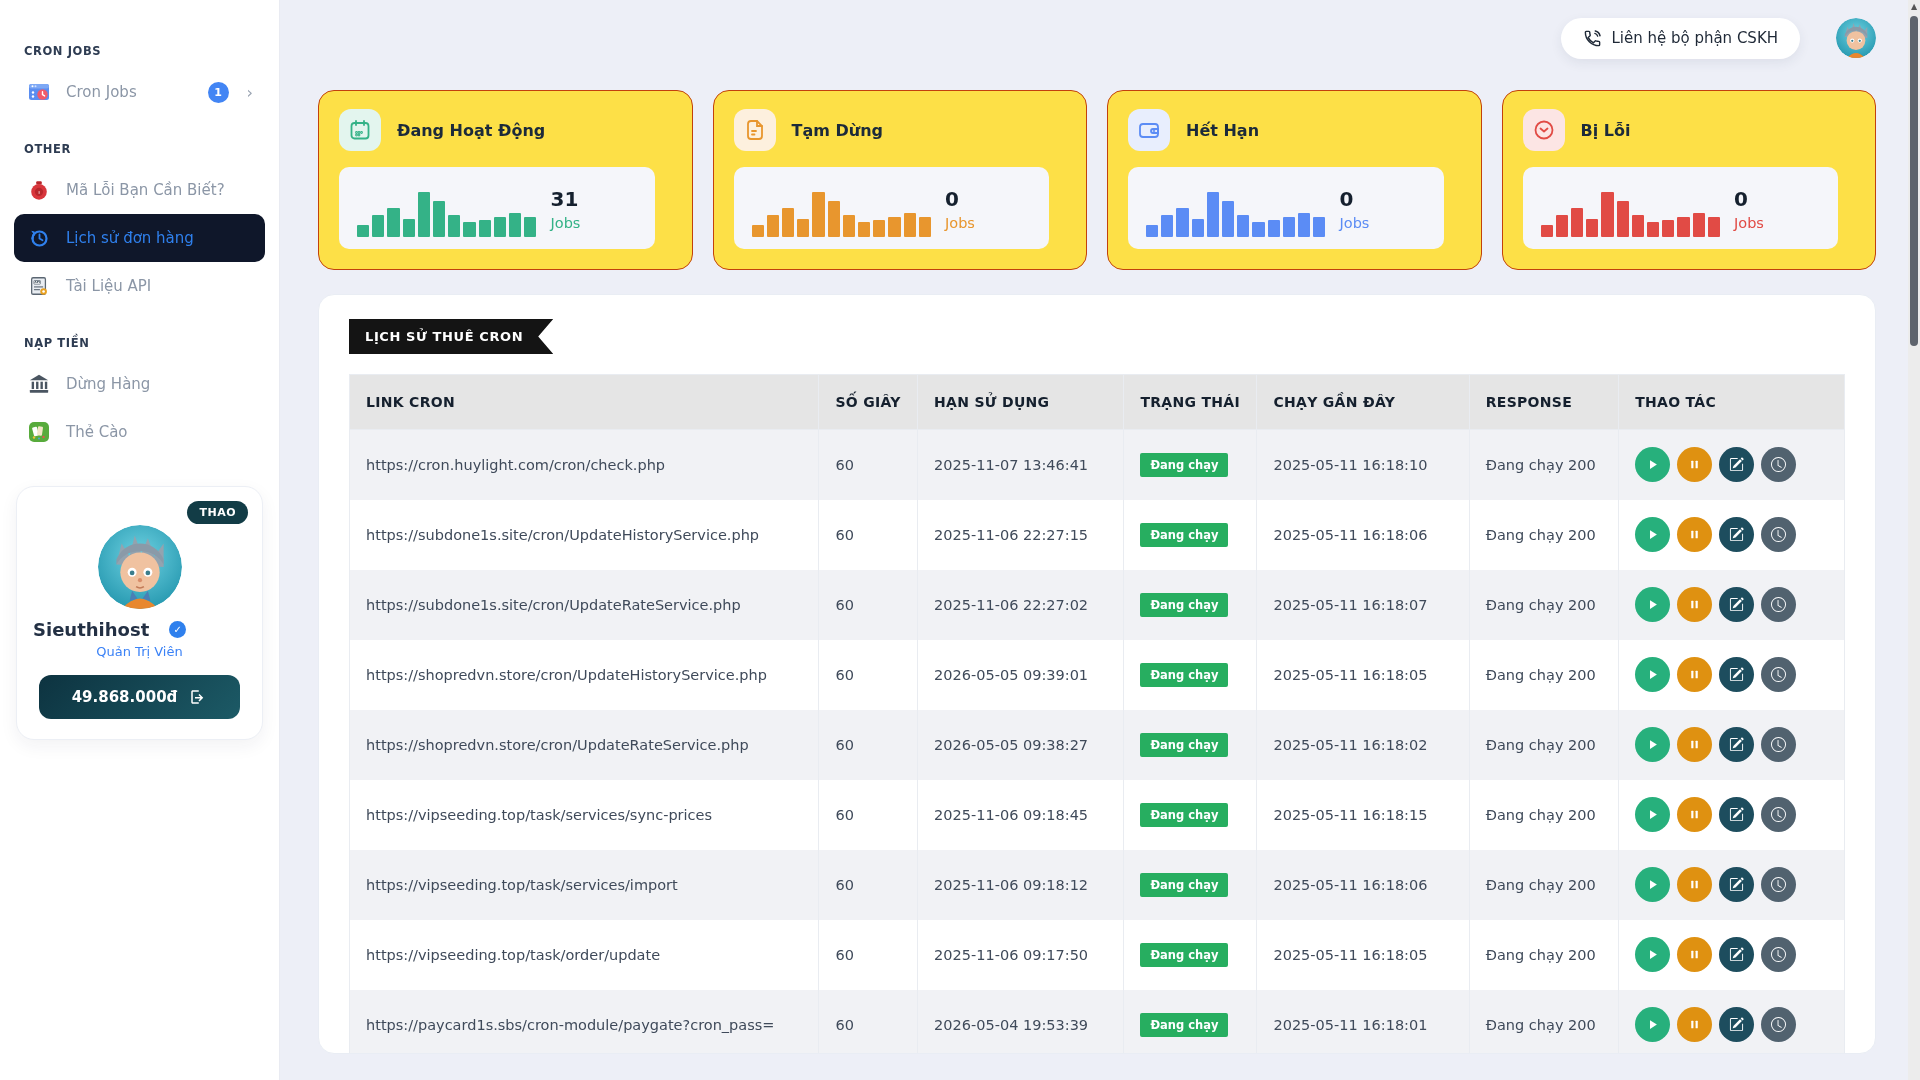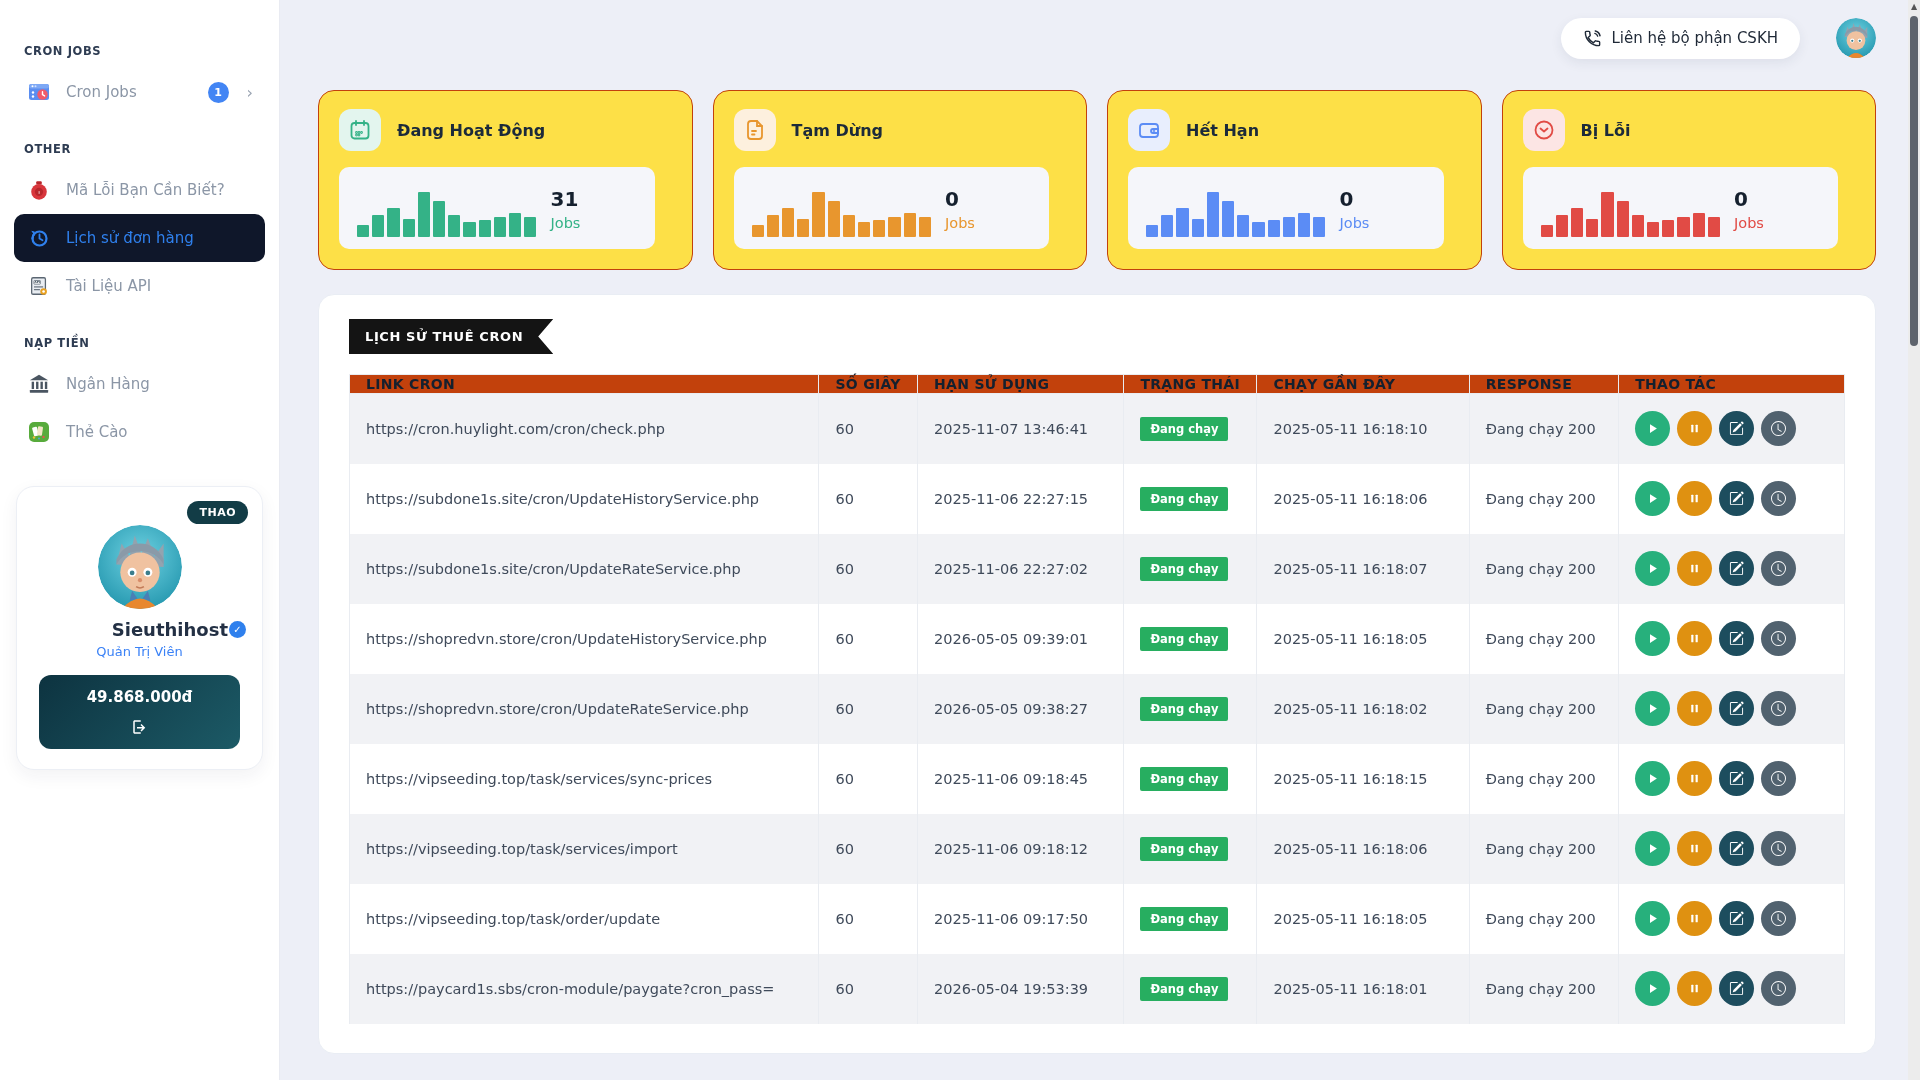--- a/index.html
+++ b/index.html
@@ -21,25 +21,25 @@
   .side-item { display:flex; align-items:center; gap:14px; padding:11px 12px; border-radius:10px; color:#8b96a6; font-size:15px; cursor:pointer; }
   .side-item .label { flex:1; }
   .side-item.active { background:#0f172a; color:#2f80ed; font-weight:500; }
   .side-icon { width:26px; height:26px; display:flex; align-items:center; justify-content:center; flex:none; }
   .count-badge { background:#4285f4; color:#fff; width:21px; height:21px; border-radius:50%; font-size:11px; display:flex; align-items:center; justify-content:center; font-weight:600; }
   .chev { color:#9aa4b2; font-size:16px; margin-left:4px; }
 
   .profile-card { margin:30px 2px 0 2px; background:#fff; border:1px solid #eceff5; border-radius:18px; box-shadow:0 6px 18px rgba(30,42,70,.06); padding:16px 16px 20px 16px; position:relative; text-align:center; }
   .admin-badge { position:absolute; top:14px; right:14px; background:#123c46; color:#fff; font-size:11px; font-weight:700; padding:5px 12px; border-radius:13px; letter-spacing:0.5px; }
   .profile-avatar { width:84px; height:84px; border-radius:50%; margin:22px auto 10px auto; overflow:hidden; }
-  .profile-name-row { display:flex; align-items:center; justify-content:flex-end; gap:1px; }
+  .profile-name-row { display:flex; align-items:center; justify-content:flex-start; gap:20px; }
   .profile-name { font-size:18px; font-weight:600; color:#233044; }
   .verified { width:17px; height:17px; border-radius:50%; background:#2f80ed; color:#fff; font-size:10px; display:flex; align-items:center; justify-content:center; }
   .profile-role { font-size:13px; color:#3b82f6; margin-top:4px; }
-  .balance-btn { margin-top:16px; width:calc(100% - 12px); margin-left:6px; background:linear-gradient(135deg,#0d3340,#1c5a66); color:#fff; border:none; border-radius:12px; padding:13px 10px; font-size:15px; font-weight:600; display:flex; align-items:center; justify-content:center; gap:12px; cursor:pointer; font-family:inherit;flex-direction:column; }
+  .balance-btn { margin-top:16px; width:calc(100% - 12px); margin-left:6px; background:linear-gradient(135deg,#0d3340,#1c5a66); color:#fff; border:none; border-radius:12px; padding:13px 10px; font-size:15px; font-weight:600; display:flex; align-items:center; justify-content:center; gap:12px; cursor:pointer; font-family:inherit; }
 
   
   .main { flex:1; height:1080px; position:relative; padding:0 44px 0 38px; overflow:hidden; }
   .topbar { height:76px; display:flex; align-items:center; justify-content:flex-end; gap:36px; }
   .support-btn { background:#fff; border:none; border-radius:22px; box-shadow:0 4px 12px rgba(40,50,80,.08); padding:11px 22px; display:flex; align-items:center; gap:9px; font-size:15px; color:#1f2937; cursor:pointer; font-family:inherit; }
   .topbar-avatar { width:40px; height:40px; border-radius:50%; overflow:hidden; cursor:pointer; }
 
   .stats-row { display:flex; gap:20px; margin-top:14px; }
   .stat-card { flex:1; background:#fde047; border:1px solid #c2410c; border-radius:16px; padding:18px 37px 20px 20px; }
   .stat-head { display:flex; align-items:center; gap:16px; }
@@ -49,21 +49,21 @@
   .spark { flex:1; display:flex; align-items:flex-end; gap:3px; height:56px; }
   .spark div { flex:1; border-radius:1px; background:currentColor; }
   .stat-num-block { width:86px; }
   .stat-value { font-size:20px; font-weight:700; color:#15202e; }
   .stat-unit { font-size:14.5px; margin-top:4px; }
 
   
   .table-card { margin-top:24px; background:#fff; border:1px solid #e9edf4; border-radius:16px; padding:24px 30px 0 30px; height:760px; overflow:hidden; }
   .ribbon { display:inline-block; background:#141414; color:#fff; font-size:13px; font-weight:700; letter-spacing:0.6px; padding:10px 30px 10px 16px; clip-path:polygon(0 0,100% 0,calc(100% - 15px) 50%,100% 100%,0 100%); }
   table { width:100%; border-collapse:collapse; margin-top:20px; table-layout:fixed; }
-  th { text-align:left; font-size:14px; font-weight:700; color:#15202e; padding:1px 16px; border:1px solid #e9ecf1; background:#c2410c; letter-spacing:0.3px; }
+  th { text-align:left; font-size:14px; font-weight:700; color:#15202e; padding:19px 16px; border:1px solid #e9ecf1; background:#e5e5e5; letter-spacing:0.3px; }
   td { font-size:14.5px; color:#3f4a5a; padding:0 16px; height:70px; border-left:1px solid #e9ecf1; border-right:1px solid #e9ecf1; overflow:hidden; white-space:nowrap; text-overflow:ellipsis; }
   tbody tr:nth-child(odd) { background:#f1f2f5; }
   tbody tr:nth-child(even) { background:#fff; }
   .status-badge { display:inline-block; background:#27ae60; color:#fff; font-size:11.5px; font-weight:600; padding:5px 10px; border-radius:2px; }
   .actions { display:flex; gap:7px; align-items:center; }
   .act-btn { width:35px; height:35px; border-radius:50%; border:none; display:flex; align-items:center; justify-content:center; cursor:pointer; color:#fff; flex:none; }
   .act-play { background:#27b07c; } .act-pause { background:#df9111; }
   .act-edit { background:#1d4d5e; } .act-history { background:#51626f; }
 
   
@@ -138,21 +138,21 @@
     <span class="side-icon">
       <svg width="22" height="22" viewBox="0 0 24 24" fill="#4a5561">
           <path d="M12 2L2 8h20L12 2z"></path>
           <rect x="4" y="9.5" width="2.6" height="8"></rect>
           <rect x="8.8" y="9.5" width="2.6" height="8"></rect>
           <rect x="13.6" y="9.5" width="2.6" height="8"></rect>
           <rect x="18.4" y="9.5" width="2.6" height="8"></rect>
           <rect x="2" y="18.5" width="20" height="3" rx="0.5"></rect>
         </svg>
     </span>
-    <span class="label">Ngân Hàng</span>
+    <span class="label">Dừng Hàng</span>
   </div>
   <div class="side-item">
     <span class="side-icon">
       <svg width="24" height="24" viewBox="0 0 24 24">
           <rect x="2" y="2" width="20" height="20" rx="5" fill="#58ab3c"></rect>
           <rect x="6" y="7" width="5" height="9" rx="1" fill="#fff" transform="rotate(-15 8.5 11.5)"></rect>
           <rect x="10.5" y="6.5" width="5" height="9" rx="1" fill="#f3e6c8" transform="rotate(8 13 11)"></rect>
           <circle cx="7" cy="17.5" r="1.2" fill="#f2c03c"></circle>
           <circle cx="16.5" cy="17" r="1.2" fill="#e2574c"></circle>
           <circle cx="12" cy="18.5" r="1" fill="#4aa7e0"></circle>

